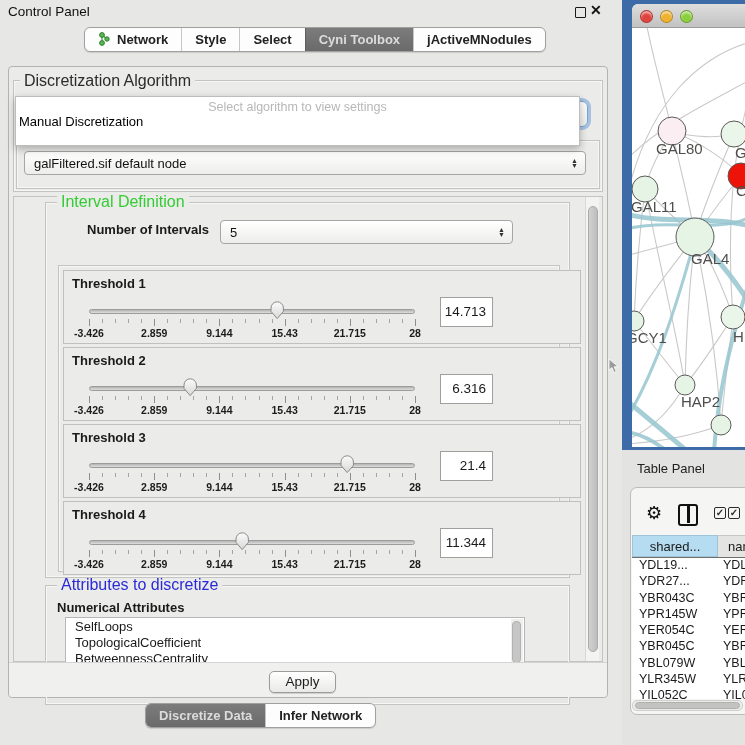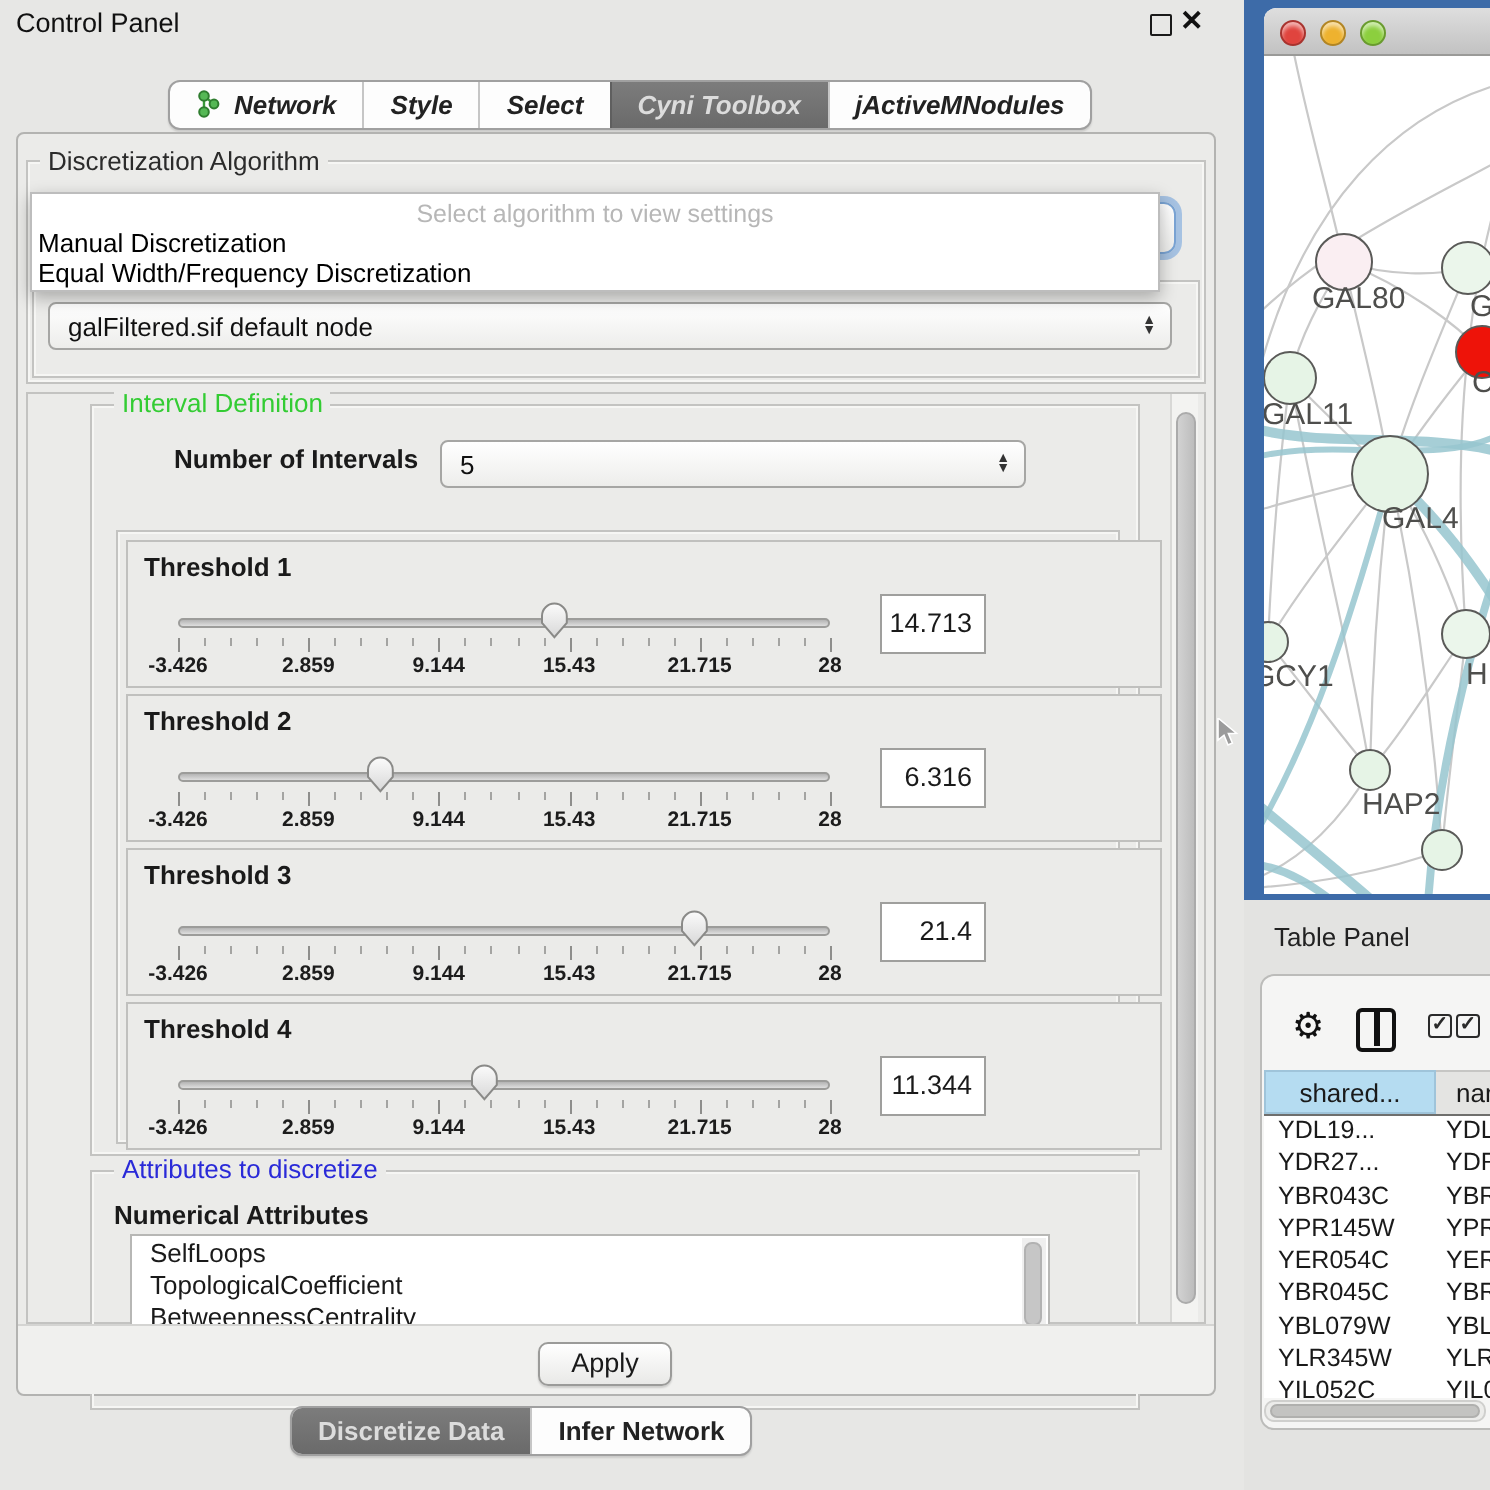--- a/index.html
+++ b/index.html
@@ -17,31 +17,31 @@
   #float-icon { left:575px; top:7px; width:11px; height:11px; border:1.6px solid #1a1a1a; border-radius:1px; }
   #close-icon { left:590px; top:2px; font-size:14px; font-weight:bold; color:#111; }
 
   
   .segbar { display:flex; height:25px; background:#fdfdfd; border:1px solid #a0a0a0;
             border-radius:6px; overflow:hidden; box-shadow:0 1px 1px rgba(0,0,0,.12); }
   .seg { display:flex; align-items:center; padding:0 13px; font-size:13px; font-weight:600;
          color:#222; border-left:1px solid #c6c6c6; white-space:nowrap; }
   .seg:first-child { border-left:none; }
   .seg.selected { background:linear-gradient(#7c7c7c,#6a6a6a); color:#dcdcdc; border-left-color:#5f5f5f; }
-  #top-tabs { left:84px; top:40px;font-style:italic; }
+  #top-tabs { left:84px; top:27px; }
   #bottom-tabs { left:145px; top:703px; }
   .tab-icon { width:13px; height:15px; margin-right:6px; }
 
   
   #outer-wrapper { left:8px; top:66px; width:600px; height:632px; background:#ebebe9;
                    border:1px solid #b3b3b1; border-radius:4px; }
 
   
   .tborder { position:absolute; border:1px solid #c3c3c1; box-shadow:inset 0 0 0 1px #f6f6f4; }
-  .ttitle  { position:absolute; background:#ebebe9; padding:0 4px; font-size:13px; line-height:13px; color:#2b2b2b; }
+  .ttitle  { position:absolute; background:#ebebe9; padding:0 4px; font-size:16px; line-height:13px; color:#2b2b2b; }
   .ttitle.green { color:#33cc33; }
   .ttitle.blue  { color:#2a2ad8; }
 
   
   .combo { position:absolute; background:linear-gradient(#ffffff,#ededeb); border:1px solid #a6a6a4;
            border-radius:4px; display:flex; align-items:center; padding-left:9px; font-size:13px; color:#111; }
   .combo .spin { position:absolute; right:7px; top:0; bottom:0; display:flex; flex-direction:column;
                  justify-content:center; line-height:5px; font-size:7px; color:#333; }
   #algo-combo { left:22px; top:101px; width:566px; height:26px; z-index:5;
                 border:1px solid #7aa4d4; box-shadow:0 0 0 3px rgba(110,160,220,.55); border-radius:6px; }
@@ -170,21 +170,20 @@
 
   <div class="tborder" style="left:13px; top:80px; width:590px; height:112px;"></div>
   <div class="ttitle" style="left:20px; top:74px;">Discretization Algorithm</div>
   <div id="algo-combo" class="combo">
     <span class="spin">▲<br>▼</span>
   </div>
 
   <div id="algo-popup" class="abs">
     <div class="hint">Select algorithm to view settings</div>
     <div class="opt bold">Manual Discretization</div>
-    <div class="opt">Equal Width/Frequency Discretization</div>
   </div>
 
   <div class="tborder" style="left:16px; top:140px; width:584px; height:49px;"></div>
   <div class="ttitle" style="left:22px; top:133px;">Table Data</div>
   <div class="combo" style="left:24px; top:151px; width:562px; height:24px;">
     <span>galFiltered.sif default node</span>
     <span class="spin">▲<br>▼</span>
   </div>
 
   <div id="content-box" class="abs"></div>

